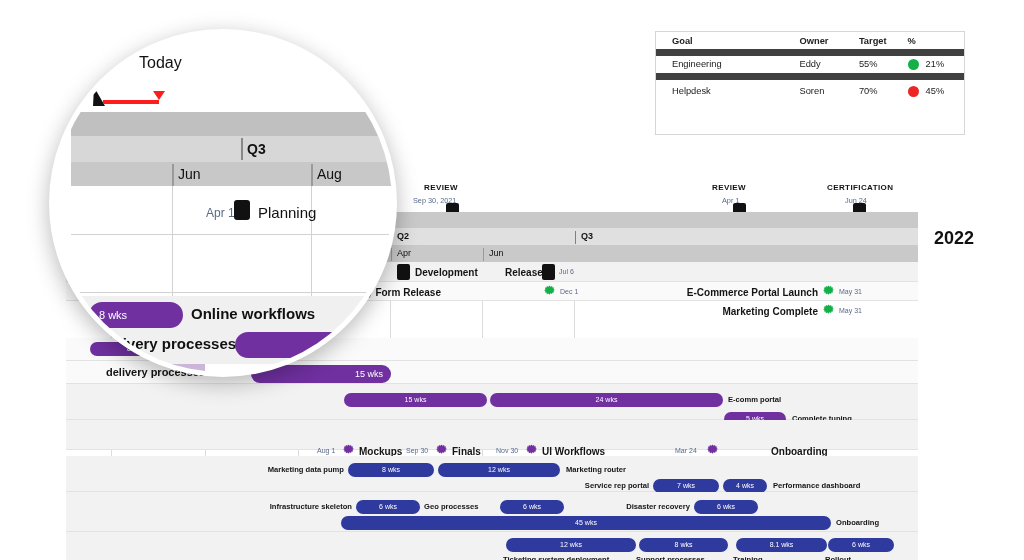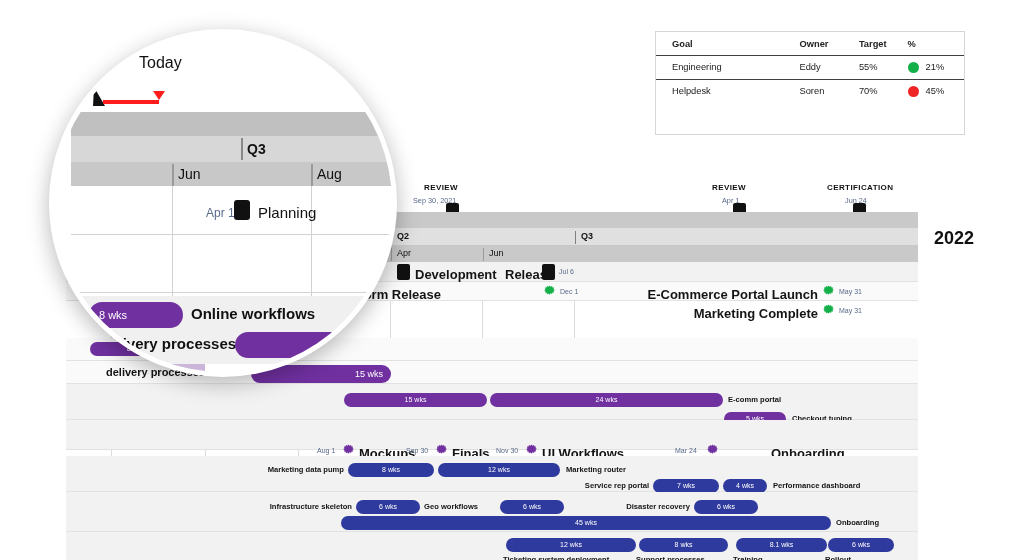--- a/index.html
+++ b/index.html
@@ -4,21 +4,21 @@
 <style>
   * { box-sizing: border-box; margin:0; padding:0; }
   html,body { width:1024px; height:560px; background:#ffffff;
     font-family:"Liberation Sans", sans-serif; overflow:hidden; }
   #root { position:relative; width:1024px; height:560px; }
 
   
   .goal-table { position:absolute; left:655px; top:31px; width:310px; height:104px;
     background:#fff; border:1px solid #d6d6d6; }
   .goal-row { display:flex; align-items:center; height:23.5px; padding:0 0 0 16px;
-    border-bottom:1px solid #404040; font-size:9.3px; color:#222; }
+    border-bottom:7px solid #404040; font-size:9.3px; color:#222; }
   .goal-row:last-child { border-bottom:none; }
   .goal-row.head { font-weight:bold; height:24px; }
   .g-goal { width:131px; }
   .g-owner { width:61px; }
   .g-target { width:50px; }
   .g-pct { width:58px; display:flex; align-items:center; gap:7px; }
   .dot { width:11px; height:11px; border-radius:50%; display:inline-block; }
 
   
   .chart { position:absolute; left:66px; top:212px; width:852px; height:310px; }
@@ -54,21 +54,21 @@
   .bar { position:absolute; height:14px; border-radius:7px; color:#fff;
     font-size:7px; text-align:center; line-height:14px; }
   .bar.purple { background:#7030a0; }
   .bar.blue   { background:#2f3a9e; }
   .barlabel { position:absolute; font-size:7.6px; font-weight:bold; color:#141414;
     white-space:nowrap; line-height:14px; }
   .barlabel.below { font-weight:bold; }
 
   
   .ms-sq { position:absolute; width:13px; height:16px; background:#111; border-radius:2px; }
-  .ms-txt { position:absolute; font-size:13px; font-weight:bold; color:#141414; white-space:nowrap; }
+  .ms-txt { position:absolute; font-size:10px; font-weight:bold; color:#141414; white-space:nowrap; }
   .ms-date { position:absolute; font-size:7px; color:#5a6a8a; white-space:nowrap; }
   .gear { position:absolute; width:11px; height:11px; }
 
   
   .callout-t { position:absolute; font-size:8px; font-weight:bold; color:#111;
     letter-spacing:.4px; white-space:nowrap; }
   .callout-d { position:absolute; font-size:7.3px; color:#5a6a8a; white-space:nowrap; }
 
   .yearbig { position:absolute; left:934px; top:228px; font-size:18px;
     font-weight:bold; color:#111; }
@@ -209,21 +209,21 @@
         <span>ENGINEERING</span>
       </div>
       <div class="rowlabel rl-eng" style="top:122px;height:36px;">App Services</div>
       <div class="rowlabel rl-eng" style="top:158px;height:30px;">Design</div>
 
       <div class="row light" style="top:122px;height:36px;"></div>
       <div class="bar purple" style="left:278px;top:131px;width:143px;">15 wks</div>
       <div class="bar purple" style="left:424px;top:131px;width:233px;">24 wks</div>
       <div class="barlabel" style="left:662px;top:131px;">E-comm portal</div>
       <div class="bar purple" style="left:658px;top:150px;width:62px;">5 wks</div>
-      <div class="barlabel" style="left:726px;top:150px;">Checkout tuning</div>
+      <div class="barlabel" style="left:726px;top:150px;">Complete tuning</div>
 
       <div class="row light" style="top:158px;height:30px;"></div>
       <div class="ms-date" style="left:251px;top:185px;">Aug 1</div>
       <svg class="gear" style="left:277px;top:182px;" viewBox="0 0 24 24">
           <path fill="#7030a0" d="M12 1l2.2 2.6L17.6 2l.9 3.4 3.5.1-1.2 3.3 2.9 2-2.9 2 1.2 3.3-3.5.1-.9 3.4-3.4-1.6L12 21l-2.2-2.6L6.4 20l-.9-3.4-3.5-.1 1.2-3.3-2.9-2 2.9-2L2 5.5l3.5-.1.9-3.4 3.4 1.6z"></path>
         </svg>
       <div class="ms-txt" style="left:293px;top:184px;">Mockups</div>
 
       <div class="ms-date" style="left:340px;top:185px;">Sep 30</div>
       <svg class="gear" style="left:370px;top:182px;" viewBox="0 0 24 24">
@@ -256,21 +256,21 @@
       <div class="bar blue" style="left:372px;top:201px;width:122px;">12 wks</div>
       <div class="barlabel" style="left:500px;top:201px;">Marketing router</div>
       <div class="barlabel" style="left:583px;top:217px;text-align:right;transform:translateX(-100%);">Service rep portal</div>
       <div class="bar blue" style="left:587px;top:217px;width:66px;">7 wks</div>
       <div class="bar blue" style="left:657px;top:217px;width:44px;">4 wks</div>
       <div class="barlabel" style="left:707px;top:217px;">Performance dashboard</div>
 
       <div class="row light" style="top:230px;height:40px;"></div>
       <div class="barlabel" style="left:286px;top:238px;text-align:right;transform:translateX(-100%);">Infrastructure skeleton</div>
       <div class="bar blue" style="left:290px;top:238px;width:64px;">6 wks</div>
-      <div class="barlabel" style="left:358px;top:238px;">Geo workflows</div>
+      <div class="barlabel" style="left:358px;top:238px;">Geo processes</div>
       <div class="bar blue" style="left:434px;top:238px;width:64px;">6 wks</div>
       <div class="barlabel" style="left:624px;top:238px;text-align:left;transform:translateX(-100%);">Disaster recovery</div>
       <div class="bar blue" style="left:628px;top:238px;width:64px;">6 wks</div>
       <div class="bar blue" style="left:275px;top:254px;width:490px;">45 wks</div>
       <div class="barlabel" style="left:770px;top:254px;">Onboarding</div>
 
       <div class="row light" style="top:270px;height:39px;"></div>
       <div class="bar blue" style="left:440px;top:276px;width:130px;">12 wks</div>
       <div class="barlabel below" style="left:437px;top:291px;">Ticketing system deployment</div>
       <div class="bar blue" style="left:573px;top:276px;width:89px;">8 wks</div>

